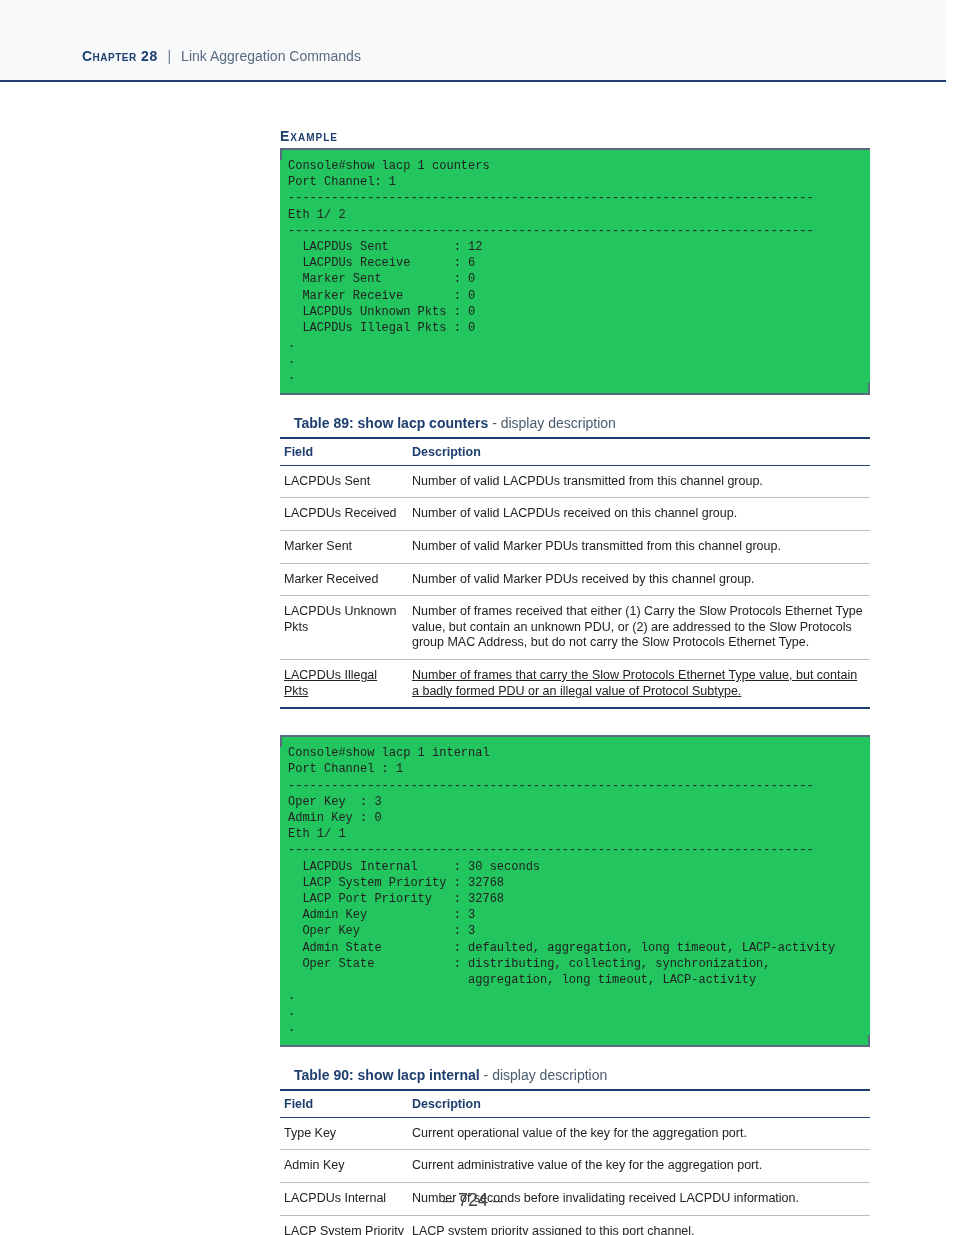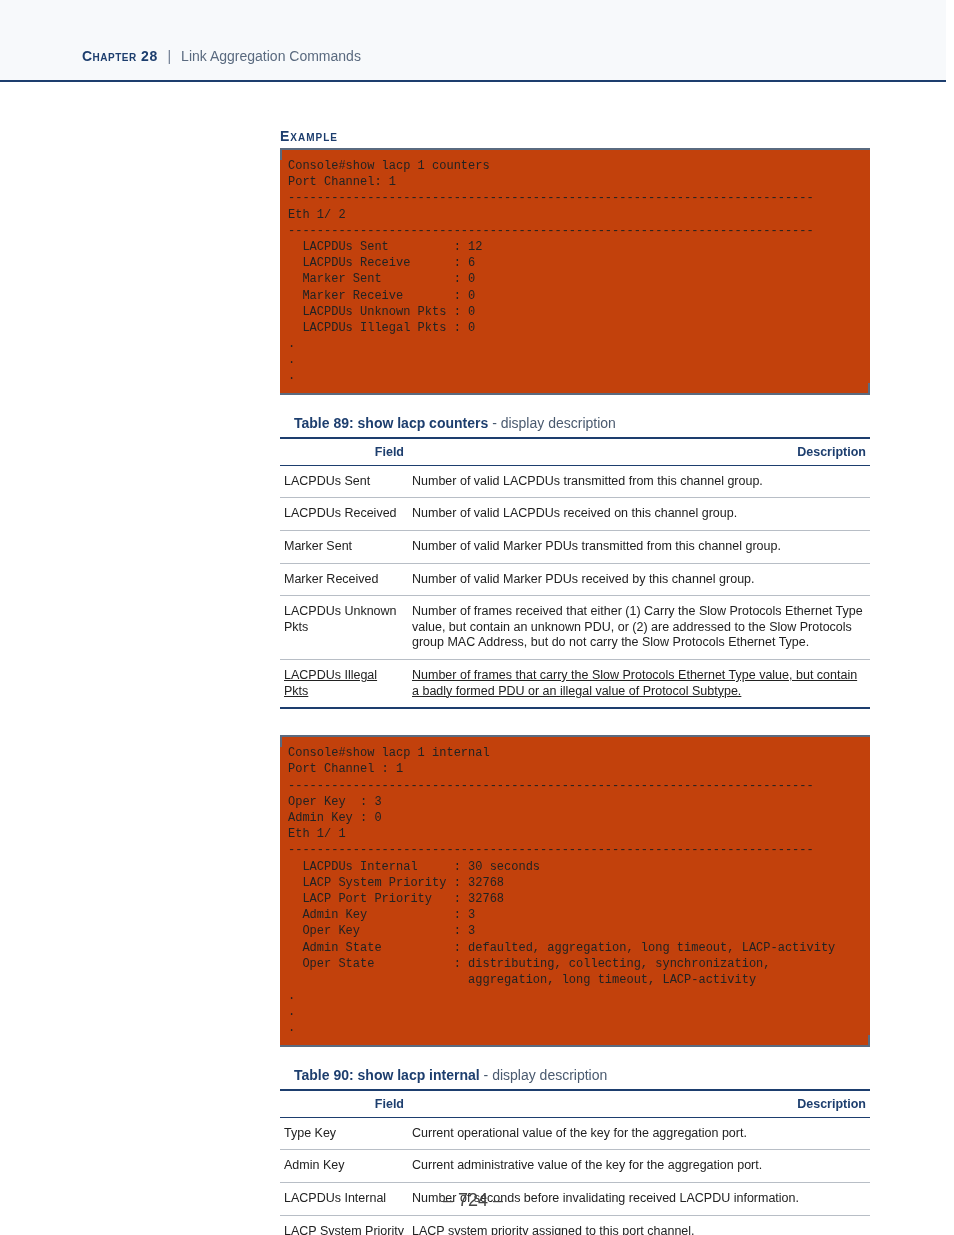--- a/index.html
+++ b/index.html
@@ -47,21 +47,21 @@
     color: #1d3e6e;
     font-variant: small-caps;
     letter-spacing: 1px;
     font-size: 14px;
     margin: 8px 0 4px 0;
   }
 
   .codebox {
     border-top: 2px solid #5a6a7f;
     border-bottom: 2px solid #5a6a7f;
-    background: #c2410c;
+    background: #22c55e;
     position: relative;
     padding: 6px 0 6px 0;
     margin-bottom: 20px;
   }
   .codebox::before {
     content: "";
     position: absolute;
     left: 0; top: 0;
     width: 2px; height: 10px;
     background: #5a6a7f;
@@ -91,21 +91,21 @@
   }
   .tabletitle .strong { font-weight: bold; }
   .tabletitle .suffix { color: #4a5a6f; font-weight: normal; }
 
   table.desc {
     width: 100%;
     border-collapse: collapse;
     font-size: 12.5px;
   }
   table.desc thead th {
-    text-align: right;
+    text-align: left;
     font-weight: bold;
     color: #1d3e6e;
     border-top: 2px solid #1d3e6e;
     border-bottom: 1px solid #1d3e6e;
     padding: 6px 4px;
   }
   table.desc tbody td {
     border-bottom: 1px solid #b8bec6;
     padding: 8px 4px;
     vertical-align: top;

